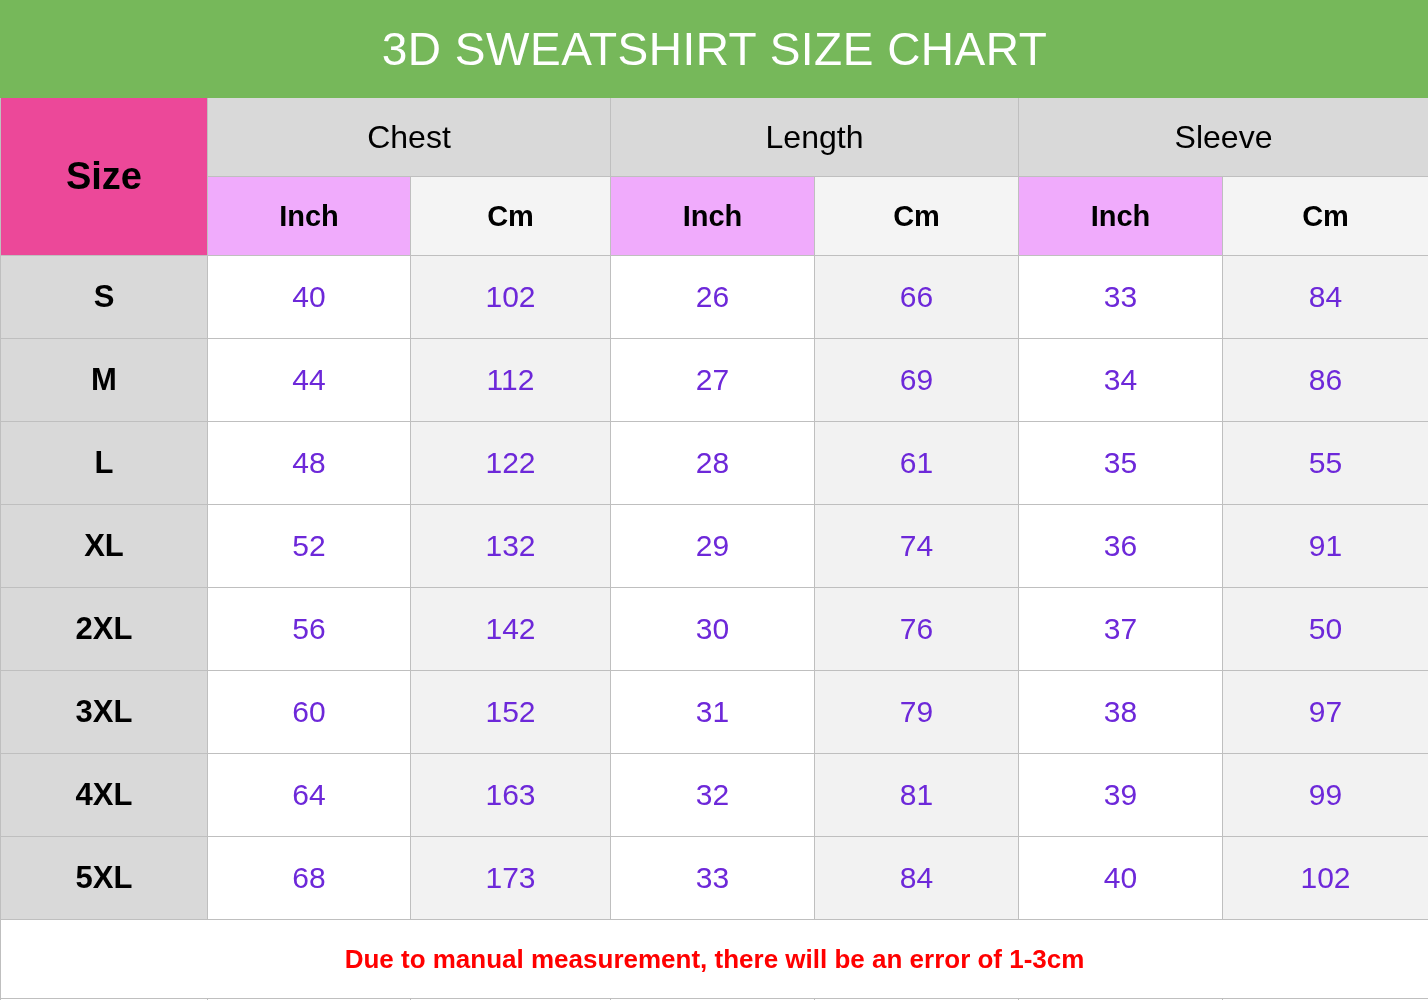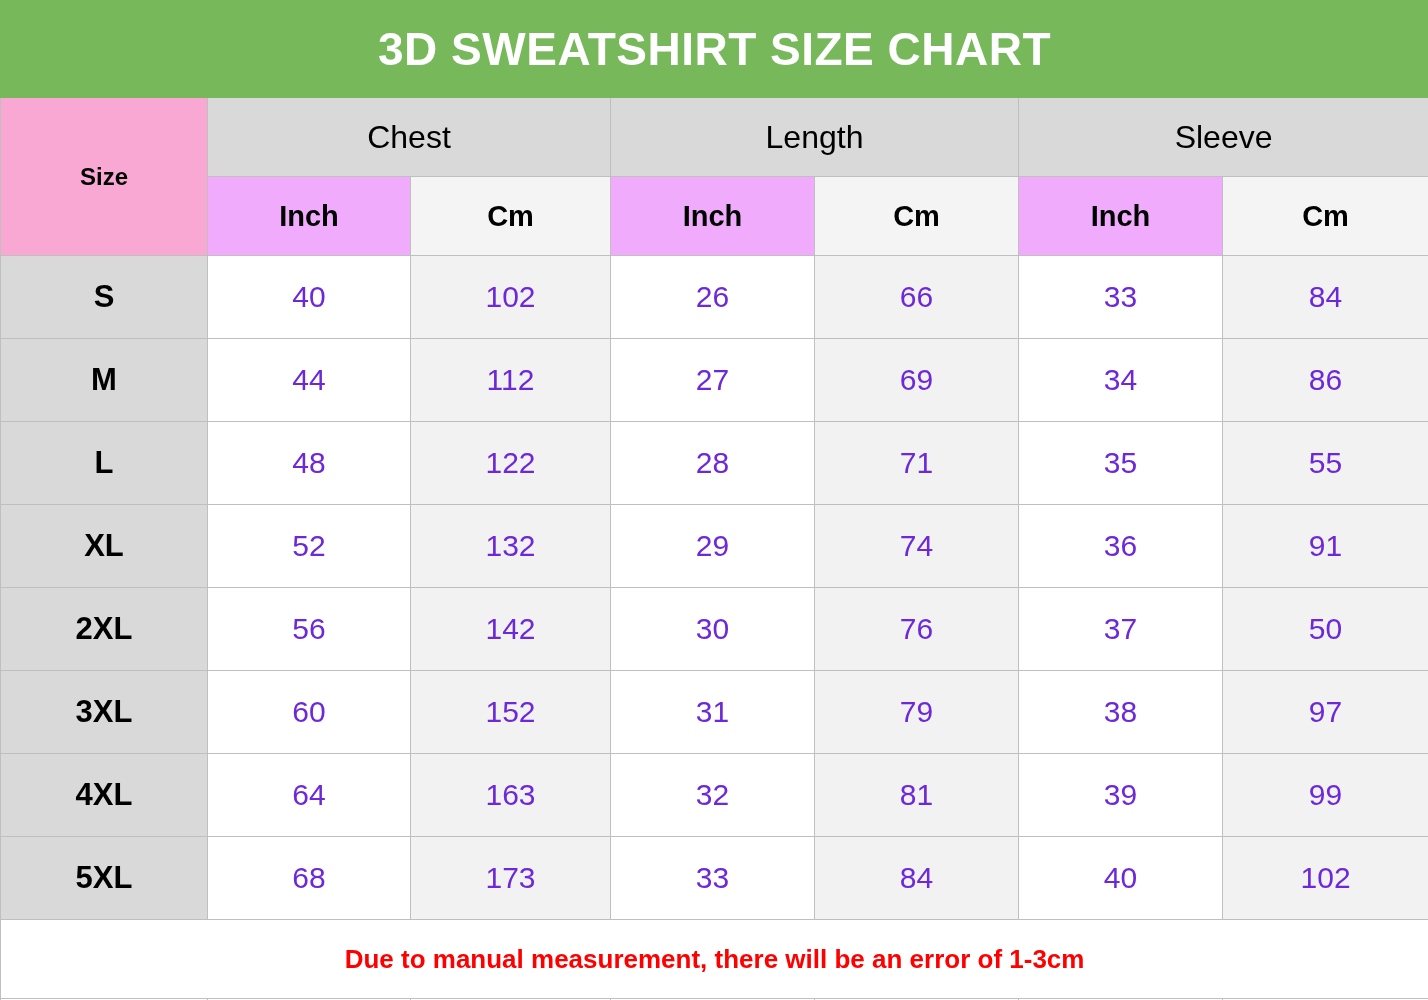--- a/index.html
+++ b/index.html
@@ -24,36 +24,36 @@
   table.size-chart td, table.size-chart th {
     border: 1px solid #bfbfbf;
     text-align: center;
     vertical-align: middle;
     padding: 0;
   }
   .title-cell {
     background: #76b85a;
     color: #ffffff;
     font-size: 46px;
-    font-weight: bold;
+    font-weight: normal;
     height: 96px;
     letter-spacing: 0.5px;
     border: 1px solid #76b85a !important;
     margin-top: 37px;
   }
   .grp-head {
     background: #d9d9d9;
     font-size: 32px;
     font-weight: normal;
     color: #000000;
     height: 78px;
   }
   .size-head {
-    background: #f9a8d4;
-    font-size: 24px;
+    background: #ec4899;
+    font-size: 38px;
     font-weight: bold;
     color: #000000;
   }
   .unit-head {
     background: #f0abfc;
     font-size: 29px;
     font-weight: bold;
     color: #000000;
     height: 78px;
   }
@@ -145,21 +145,21 @@
         <td class="cell">27</td>
         <td class="cell shade">69</td>
         <td class="cell">34</td>
         <td class="cell shade">86</td>
       </tr>
       <tr>
         <td class="row-size">L</td>
         <td class="cell">48</td>
         <td class="cell shade">122</td>
         <td class="cell">28</td>
-        <td class="cell shade">71</td>
+        <td class="cell shade">61</td>
         <td class="cell">35</td>
         <td class="cell shade">55</td>
       </tr>
       <tr>
         <td class="row-size">XL</td>
         <td class="cell">52</td>
         <td class="cell shade">132</td>
         <td class="cell">29</td>
         <td class="cell shade">74</td>
         <td class="cell">36</td>

